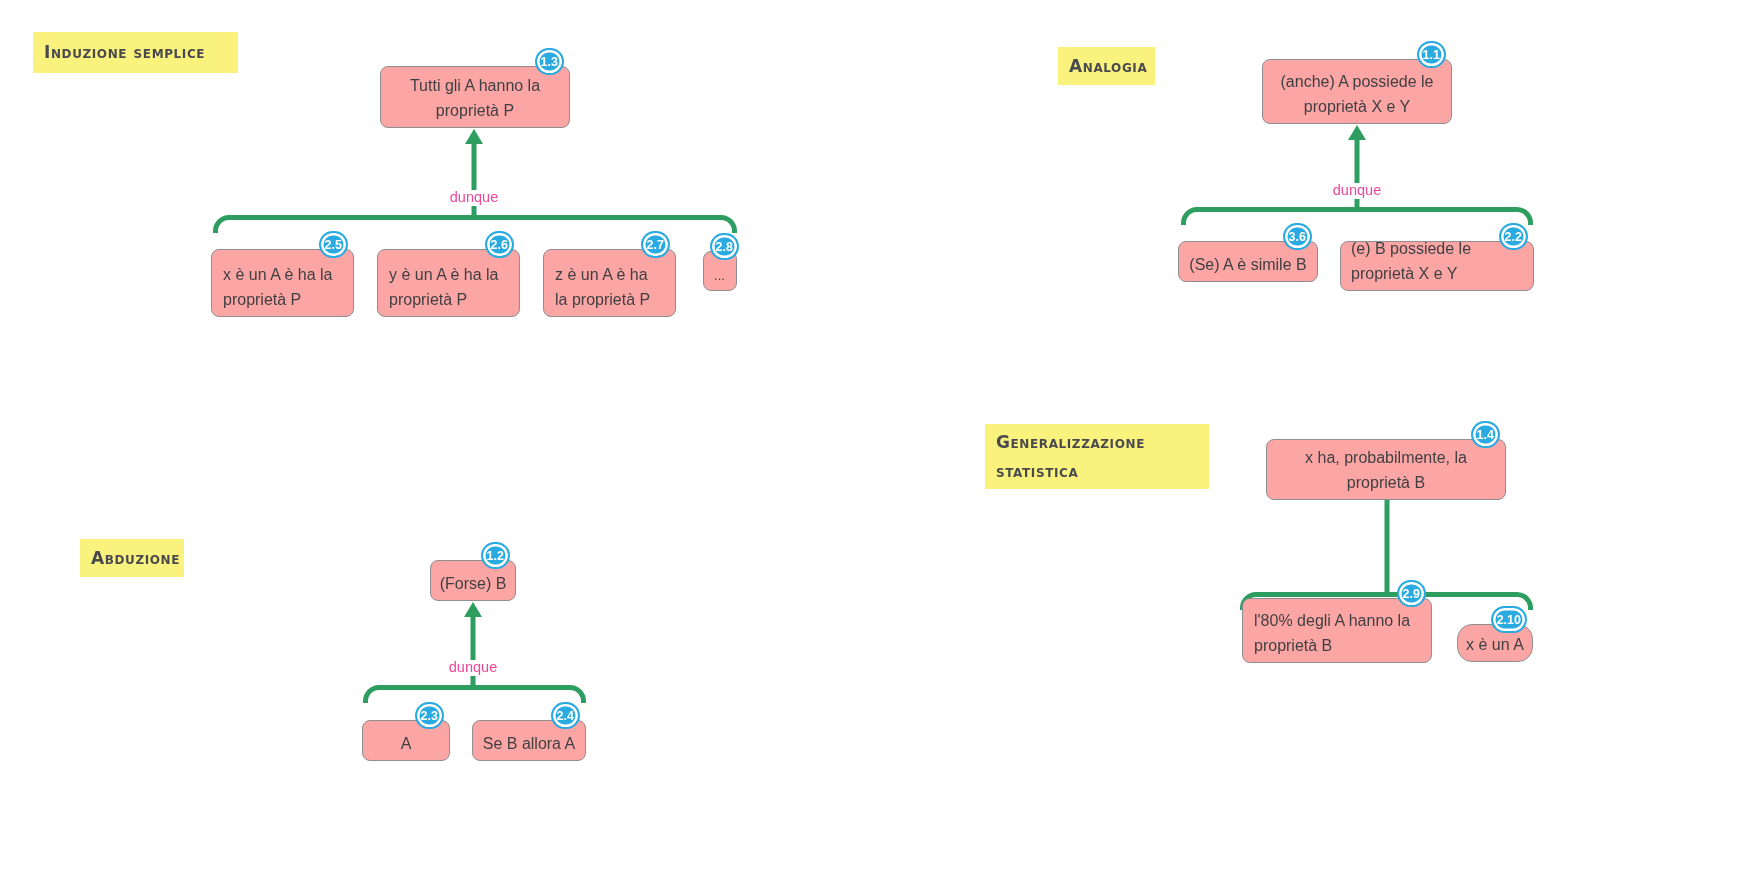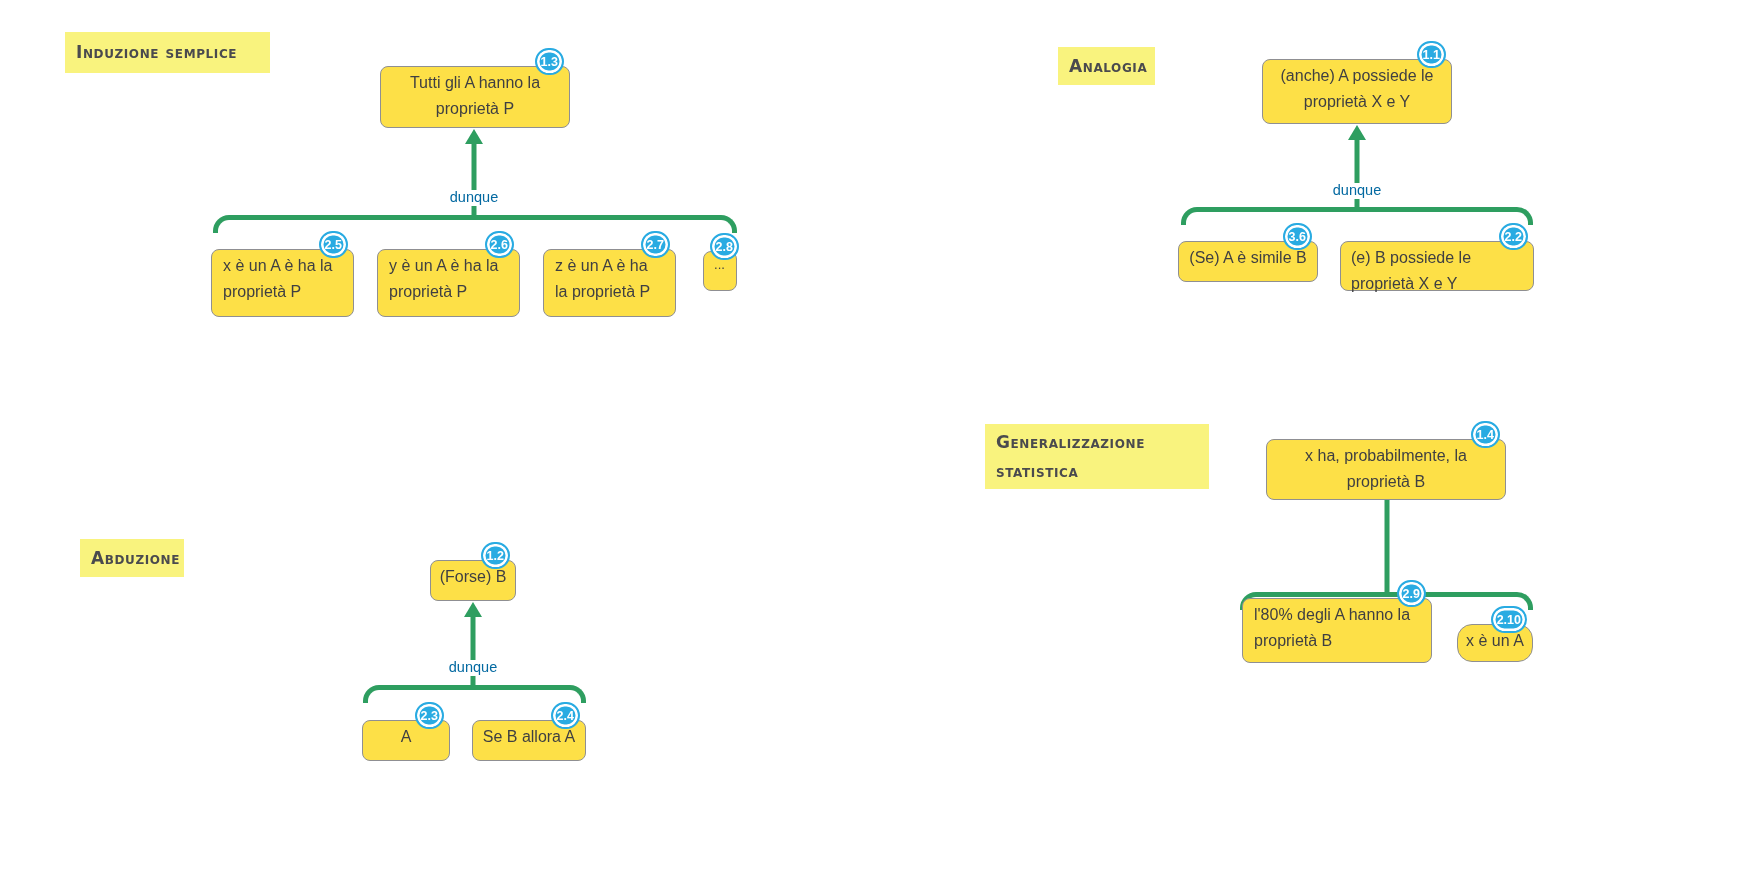--- a/index.html
+++ b/index.html
@@ -22,30 +22,30 @@
     font-size:17px;
     line-height:1.65;
     display:flex;
     align-items:center;
     padding:2px 11px;
     box-sizing:border-box;
   }
   
   .node{
     position:absolute;
-    background:#fde047;
+    background:#fca5a5;
     border:1.6px solid #8f8f92;
     border-radius:8px;
     box-sizing:border-box;
     color:#3f3f42;
     font-size:16px;
     line-height:1.6;
     display:flex;
     flex-direction:column;
-    justify-content:flex-start;
+    justify-content:flex-end;
   }
   .node.center{align-items:center;text-align:center;padding:3px 8px;}
   .node.left{padding:3px 11px;text-align:left;}
   
   .badge{
     position:absolute;
     top:-19px;right:5px;
     min-width:27px;height:27px;
     padding:0 4px;
     box-sizing:border-box;
@@ -71,41 +71,41 @@
     width:0;height:0;
     border-left:9px solid transparent;
     border-right:9px solid transparent;
     border-bottom:15px solid #2e9e60;
     transform:translateX(-50%);
   }
   .linkword{
     position:absolute;
     transform:translateX(-50%);
     background:#ffffff;
-    color:#0369a1;
+    color:#ec4899;
     font-size:14.5px;
     padding:0 3px;
     line-height:1.1;
   }
   .bracket{
     position:absolute;
     height:18px;
     box-sizing:border-box;
     border:5px solid #2e9e60;
     border-bottom:none;
     border-top-left-radius:16px;
     border-top-right-radius:16px;
   }
 </style>
 </head>
 <body>
 
 <div class="canvas">
 
-  <div class="topic" style="left:33px;top:32px;width:205px;height:41px;margin-left:32px;">Induzione semplice</div>
+  <div class="topic" style="left:33px;top:32px;width:205px;height:41px;">Induzione semplice</div>
 
   <div class="node center" style="left:380px;top:66px;width:190px;height:62px;">
     <span class="badge">1.3</span>
     <span>Tutti gli A hanno la proprietà P</span>
   </div>
 
   <div class="arrowhead" style="left:474px;top:129px;"></div>
   <div class="stem" style="left:474px;top:142px;height:73px;"></div>
   <div class="linkword" style="left:474px;top:190px;">dunque</div>
   <div class="bracket" style="left:213px;top:215px;width:524px;"></div>

